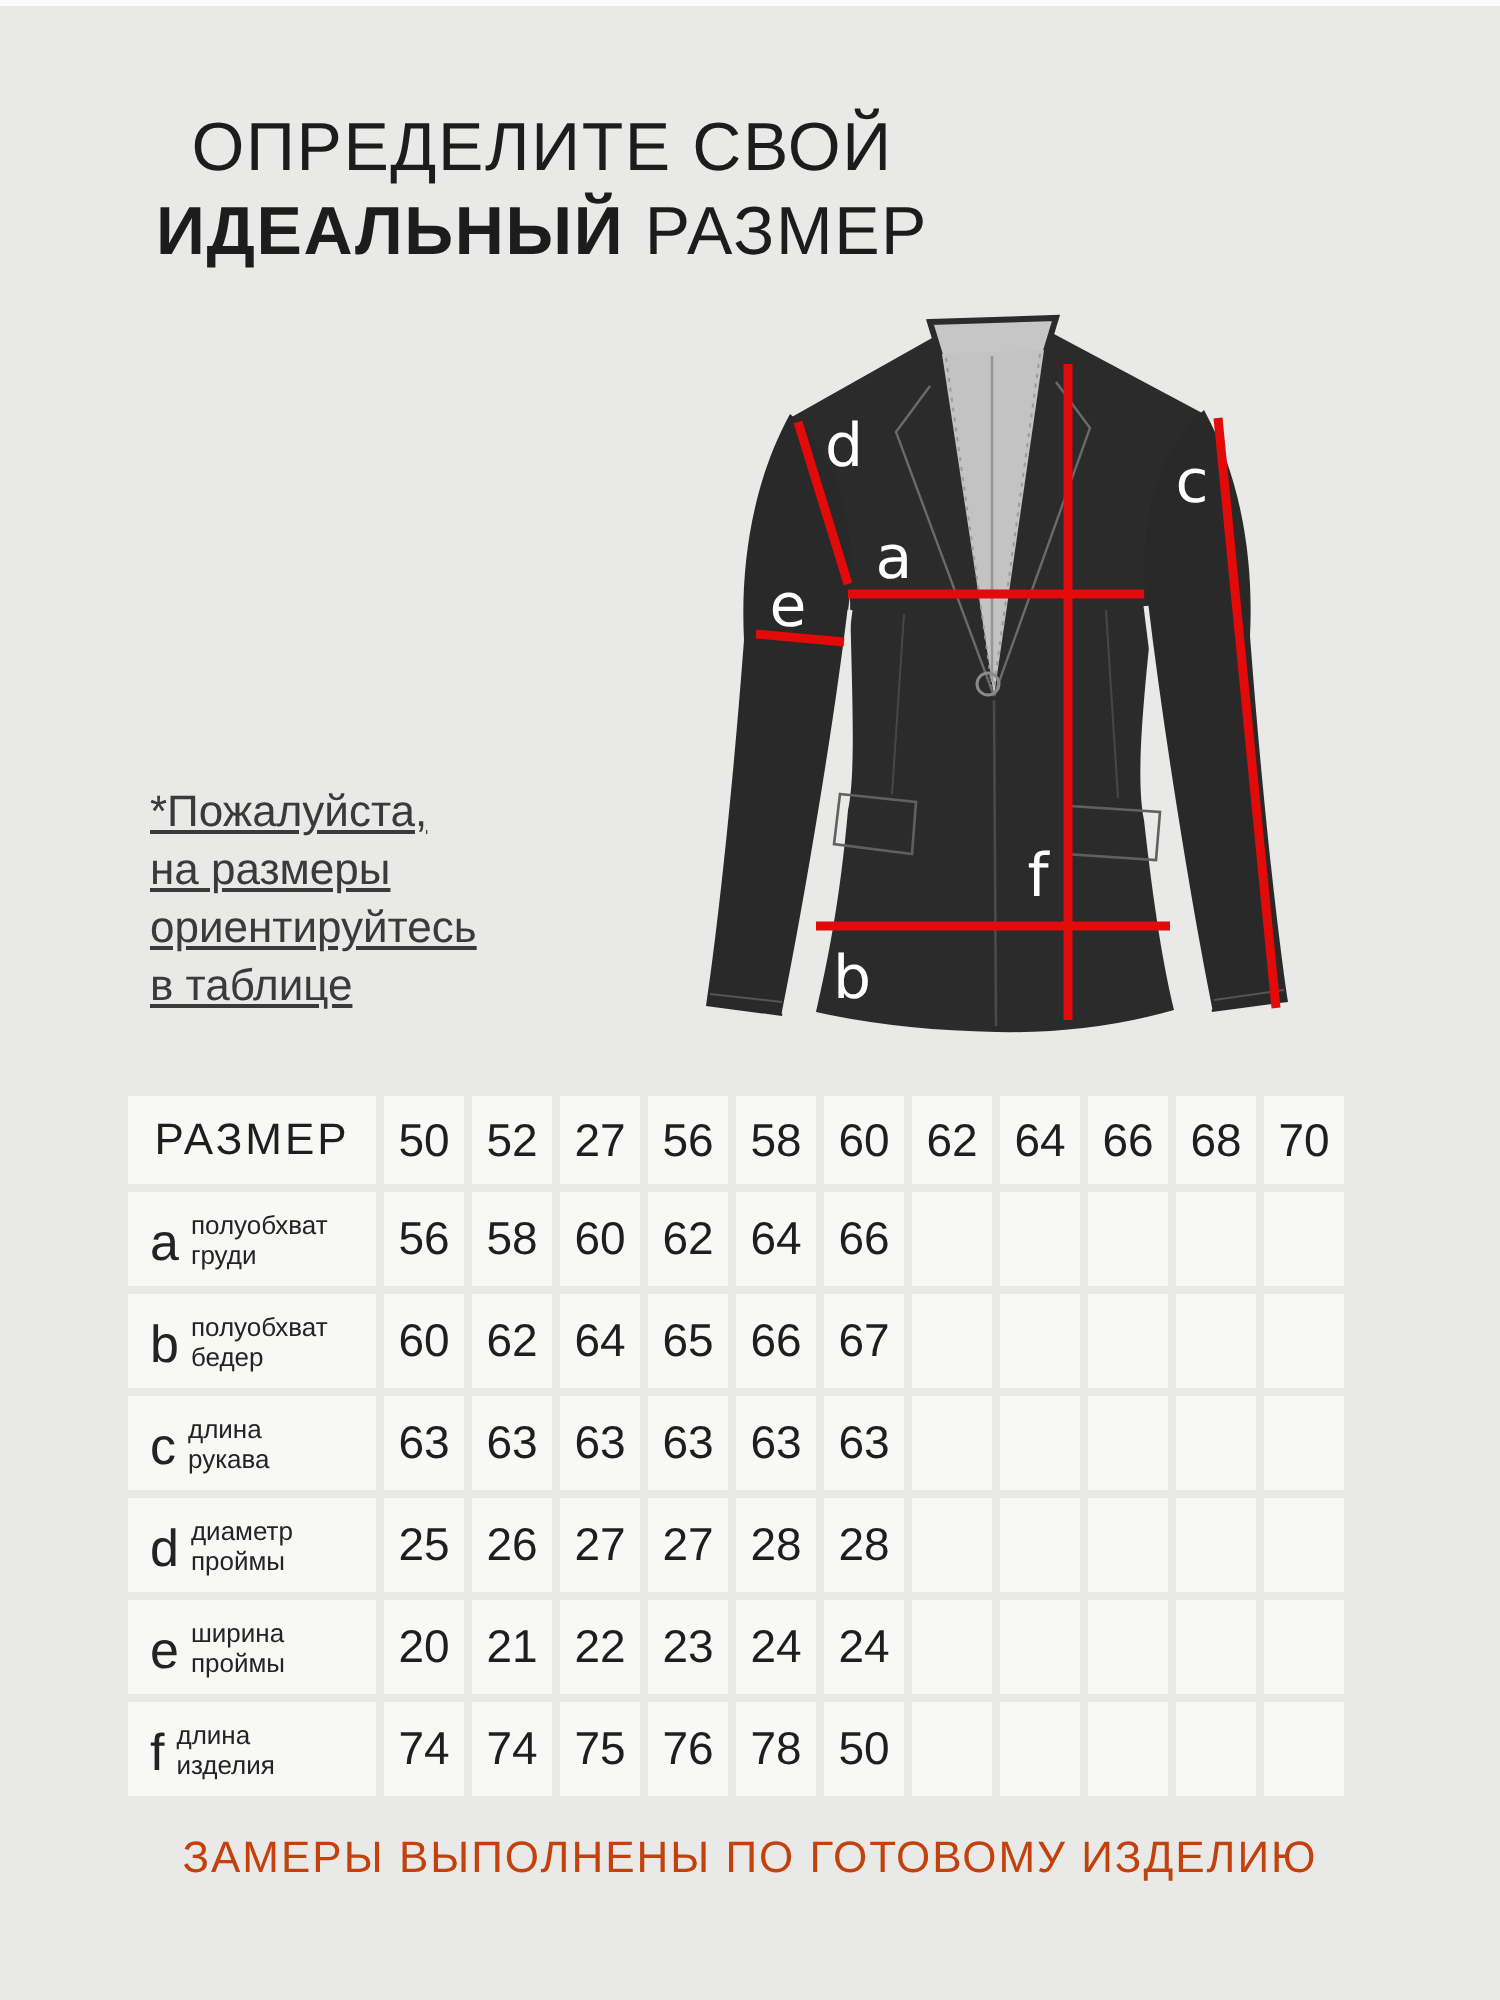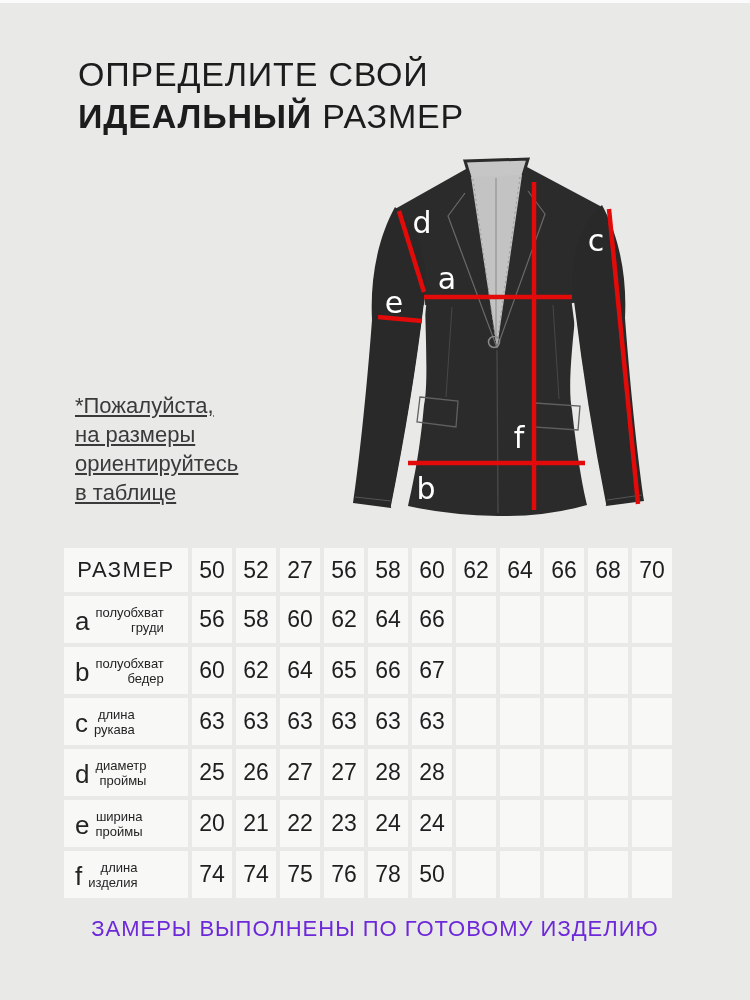--- a/index.html
+++ b/index.html
@@ -6,43 +6,43 @@
     --bg:#e9e9e8; --cell:#f8f8f7; --red:#e30a0a; --jacket:#2b2b2b;
     --text:#1e1e1e; --note:#3a3a3a;
   }
   *{margin:0;padding:0;box-sizing:border-box;}
   html,body{width:750px;height:1000px;}
   body{font-family:"Liberation Sans","DejaVu Sans",sans-serif;background:var(--bg);}
   .page{position:relative;width:750px;height:1000px;background:var(--bg);overflow:hidden;}
   .page::before{content:"";position:absolute;top:0;left:0;right:0;height:3px;background:#fbfbfb;}
 
   .title{position:absolute;left:78px;top:53px;font-size:34px;line-height:42px;
-         color:#1c1c1c;letter-spacing:0.8px;font-weight:400;}
+         color:#1c1c1c;letter-spacing:0.8px;font-weight:400;text-align:center;}
   .title .bold{font-weight:700;}
 
   .note{position:absolute;left:75px;top:391px;font-size:22px;line-height:29px;color:var(--note);text-decoration:underline;}
   .note span{display:block;}
 
   .figure{position:absolute;left:330px;top:145px;width:350px;height:400px;}
   .figure svg{width:100%;height:100%;display:block;}
   .diagram-letter{fill:#ffffff;font-size:30px;font-family:"DejaVu Sans","Liberation Sans",sans-serif;}
 
   .size-table{position:absolute;left:64px;top:548px;width:608px;display:grid;
               grid-template-columns:124px repeat(11,1fr);
               grid-template-rows:44px repeat(6,47px);gap:4px;}
   .cell{background:var(--cell);display:flex;align-items:center;justify-content:center;
         color:var(--text);overflow:hidden;}
   .cell.header.label-cell{font-size:22px;letter-spacing:1.5px;}
   .cell.num{font-size:23px;}
   .cell.rowlabel{justify-content:flex-start;padding-left:11px;}
   .cell.rowlabel .letter{font-size:26px;color:#232323;margin-right:6px;transform:translateY(2px);}
-  .cell.rowlabel .desc{display:flex;flex-direction:column;font-size:13px;line-height:15px;color:#242424;align-items:flex-end;}
+  .cell.rowlabel .desc{display:flex;flex-direction:column;font-size:13px;line-height:15px;color:#242424;}
 
   .caption{position:absolute;left:0;right:0;top:916px;text-align:center;font-size:22px;
-           letter-spacing:1px;color:#6d28d9;}
+           letter-spacing:1px;color:#c2410c;}
 </style>
 </head>
 <body>
 
 <div class="page">
 
   <div class="title">
     <div>ОПРЕДЕЛИТЕ СВОЙ</div>
     <div><span class="bold">ИДЕАЛЬНЫЙ</span><span> РАЗМЕР</span></div>
   </div>

